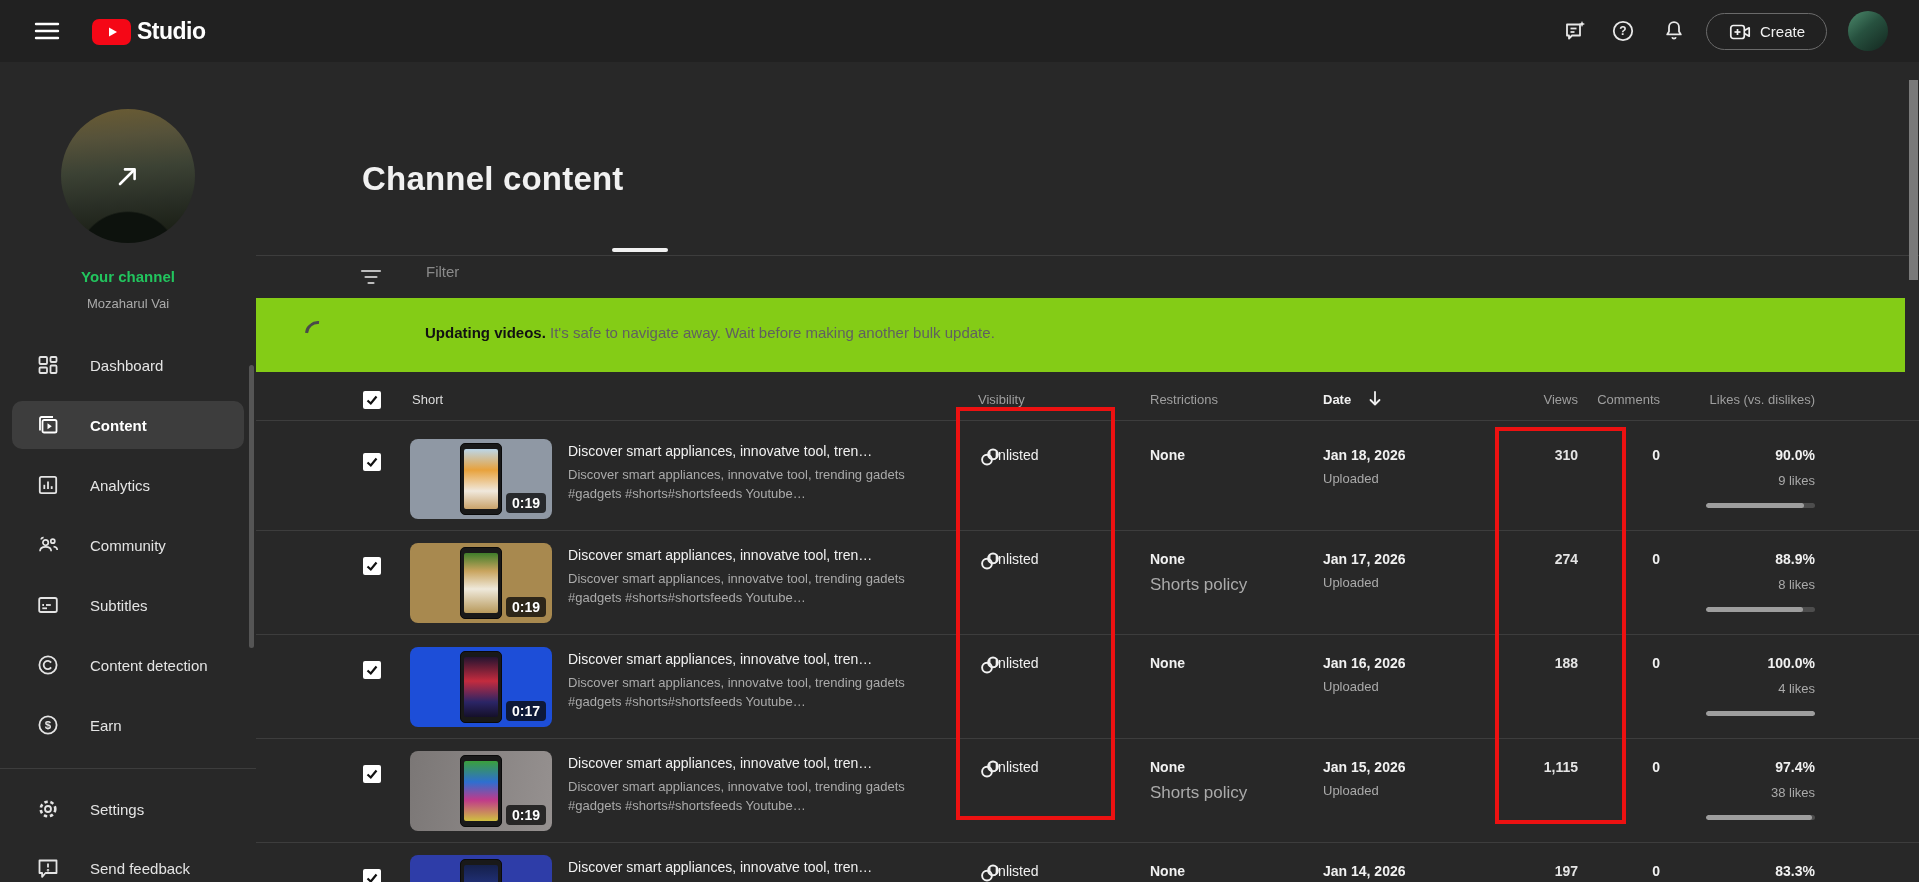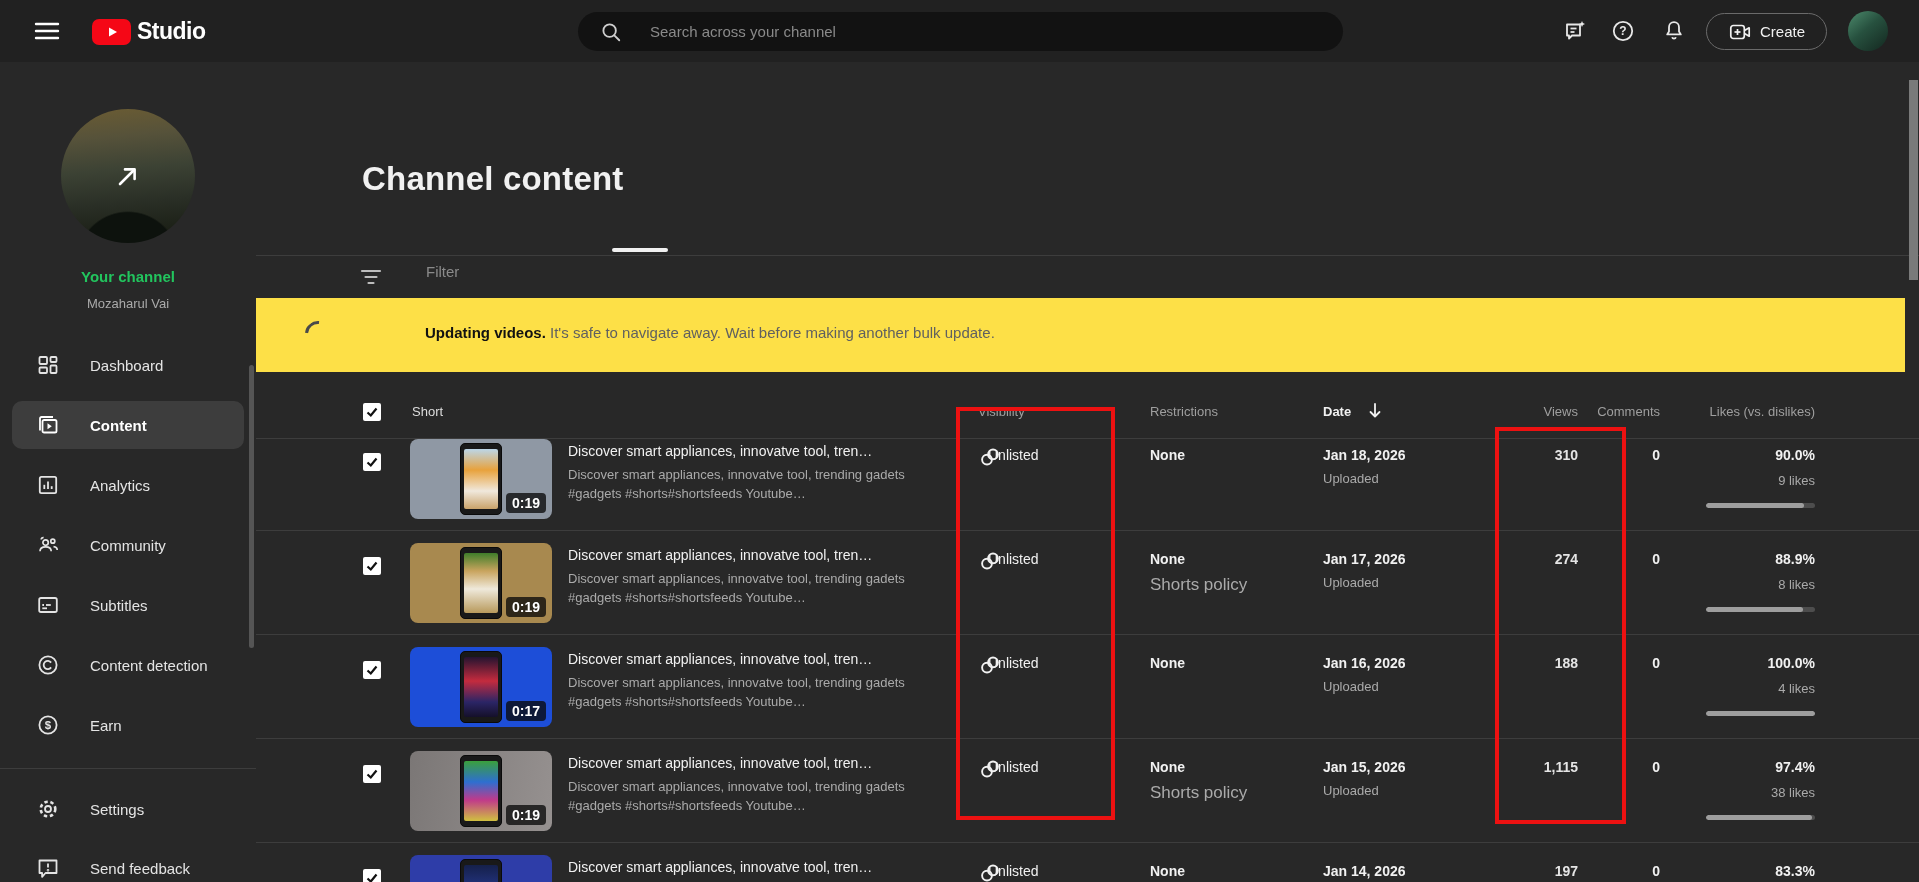--- a/index.html
+++ b/index.html
@@ -37,26 +37,26 @@
   .tabs{position:absolute;left:362px;top:188px;display:flex;gap:52px;}
   .tab{color:#a2a2a2;font-size:16px;cursor:pointer;padding-bottom:10px;}
   .tab.active{color:#fff;font-weight:bold;}
   .tab-underline{position:absolute;left:612px;top:248px;width:56px;height:4px;background:#f1f1f1;border-radius:2px;}
   .tabs-divider{position:absolute;left:256px;top:255px;width:1663px;height:1px;background:#3d3d3d;}
   .filter-row{position:absolute;left:256px;top:256px;width:1663px;height:42px;}
   .filter-icon{position:absolute;left:102px;top:8px;}
   .filter-row input{position:absolute;left:168px;top:6px;width:500px;background:transparent;border:none;outline:none;color:#ddd;font-size:15px;font-family:"Liberation Sans",sans-serif;}
   .filter-row input::placeholder{color:#8a8a8a;}
   
-  .banner{position:absolute;left:256px;top:298px;width:1649px;height:74px;background:#fde047;}
+  .banner{position:absolute;left:256px;top:298px;width:1649px;height:74px;background:#84cc16;}
   .spinner{position:absolute;left:49px;top:23px;width:26px;height:26px;border-radius:50%;border:3px solid transparent;border-top-color:#4a4a4a;box-sizing:border-box;transform:rotate(-40deg);}
   .banner-text{position:absolute;left:169px;top:26px;font-size:15px;color:#606060;}
   .banner-text b{color:#121212;font-weight:bold;}
   
-  .thead{position:absolute;left:256px;top:384px;width:1663px;height:55px;border-bottom:1px solid #3d3d3d;box-sizing:border-box;font-size:13px;color:#9f9f9f;}
+  .thead{position:absolute;left:256px;top:372px;width:1663px;height:49px;border-bottom:1px solid #3d3d3d;box-sizing:border-box;font-size:13px;color:#9f9f9f;}
   .thead .cb{top:19px;}
   .th{position:absolute;top:20px;}
   .th-short{left:156px;color:#ddd;}
   .th-visibility{left:722px;}
   .th-restrictions{left:894px;}
   .th-date{left:1067px;color:#f1f1f1;font-weight:bold;}
   .th-date .sort{position:absolute;left:44px;top:-2px;}
   .th-views{right:341px;}
   .th-comments{right:259px;}
   .th-likes{right:104px;padding-left:20px;}
@@ -105,29 +105,20 @@
         </svg>
     </div>
     <div class="logo">
       <span class="logo-box">
         <svg width="14" height="14" viewBox="0 0 14 14">
             <polygon points="4,2.5 12,7 4,11.5" fill="#fff"></polygon>
           </svg>
       </span>
       <span class="logo-text">Studio</span>
     </div>
-    <div class="searchbar">
-      <span class="s-icon">
-        <svg width="22" height="22" viewBox="0 0 24 24">
-            <circle cx="10.5" cy="10.5" r="6.8" fill="none" stroke="#cfcfcf" stroke-width="2"></circle>
-            <line x1="15.6" y1="15.6" x2="21" y2="21" stroke="#cfcfcf" stroke-width="2" stroke-linecap="round"></line>
-          </svg>
-      </span>
-      <input type="text" placeholder="Search across your channel" style="">
-    </div>
     <span class="tb-ic" style="left:1563px;">
       <svg width="24" height="24" viewBox="0 0 24 24" fill="none" stroke="#e8e8e8" stroke-width="1.8">
           <path d="M4,5.5h13v11h-8l-3,3v-3H4z" stroke-linejoin="round"></path>
           <line x1="7.5" y1="9.5" x2="13.5" y2="9.5"></line>
           <line x1="7.5" y1="13" x2="11.5" y2="13"></line>
           <path d="M19,2l0.9,2.1L22,5l-2.1,0.9L19,8l-0.9-2.1L16,5l2.1-0.9z" fill="#e8e8e8" stroke="none"></path>
         </svg>
     </span>
     <span class="tb-ic" style="left:1611px;">
       <svg width="24" height="24" viewBox="0 0 24 24">

